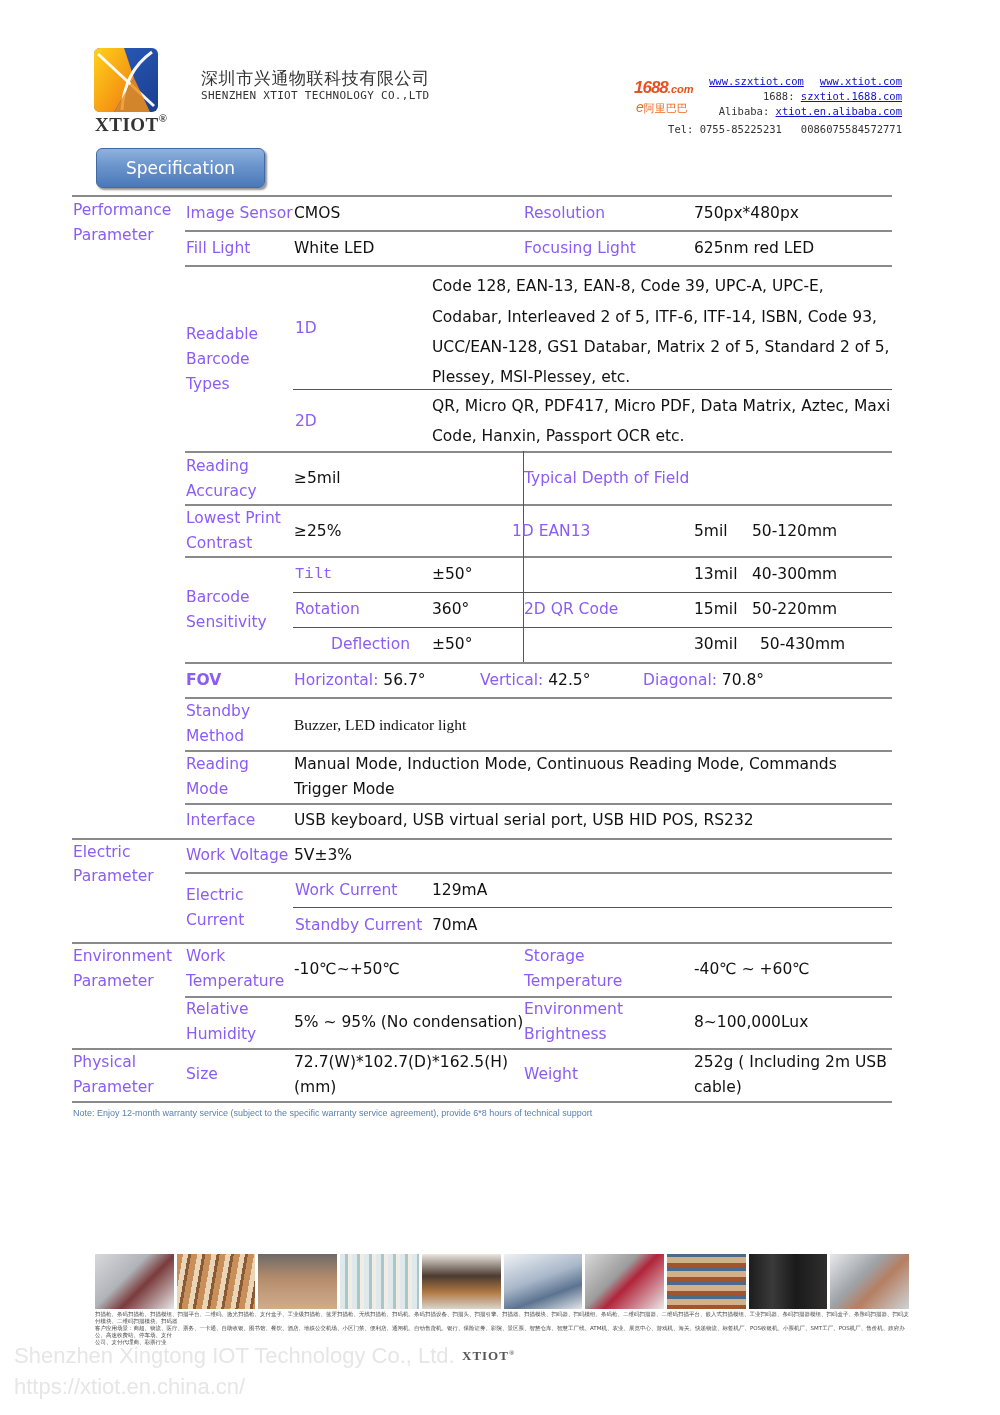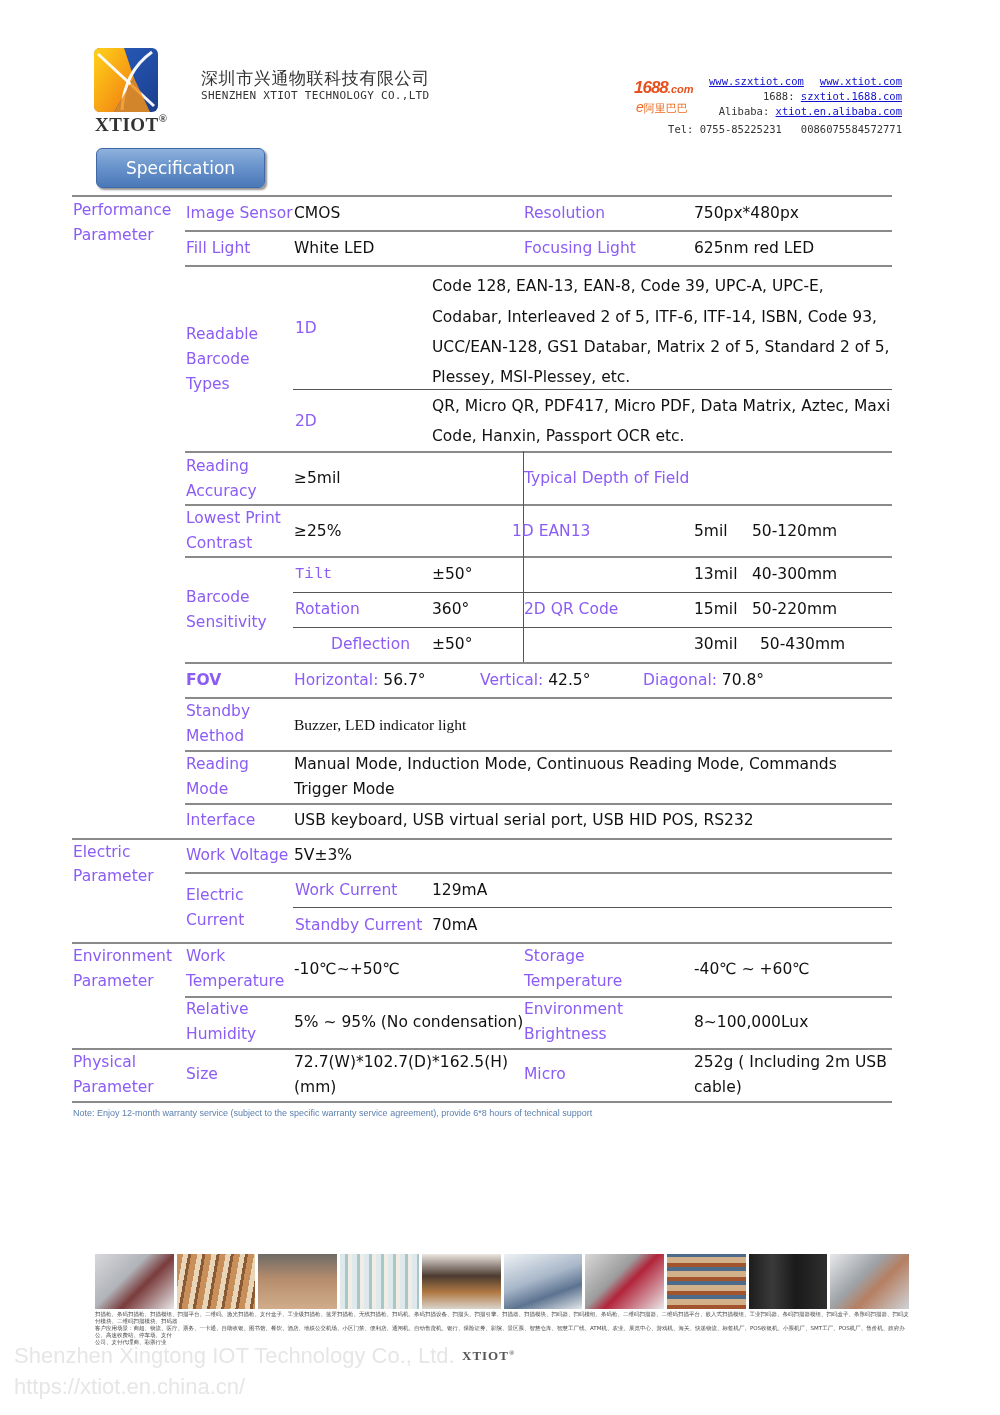--- a/index.html
+++ b/index.html
@@ -207,21 +207,21 @@
   <div class="t k" style="left:294px;top:1010px;">5% ~ 95% (No condensation)</div>
   <div class="t b" style="left:524px;top:997px;">Environment</div>
   <div class="t b" style="left:524px;top:1022px;">Brightness</div>
   <div class="t k" style="left:694px;top:1010px;">8~100,000Lux</div>
 
   <div class="t b" style="left:73px;top:1050px;">Physical</div>
   <div class="t b" style="left:73px;top:1075px;">Parameter</div>
   <div class="t b" style="left:186px;top:1062px;">Size</div>
   <div class="t k" style="left:294px;top:1050px;">72.7(W)*102.7(D)*162.5(H)</div>
   <div class="t k" style="left:294px;top:1075px;">(mm)</div>
-  <div class="t b" style="left:524px;top:1062px;">Micro</div>
+  <div class="t b" style="left:524px;top:1062px;">Weight</div>
   <div class="t k" style="left:694px;top:1050px;">252g ( Including 2m USB</div>
   <div class="t k" style="left:694px;top:1075px;">cable)</div>
 </div>
 
 <div class="note">Note: Enjoy 12-month warranty service (subject to the specific warranty service agreement), provide 6*8 hours of technical support</div>
 
 <div class="strip">
   <div class="ph" style="background:linear-gradient(135deg,#d9d9dc 0%,#b0b3b8 40%,#7a3b3b 60%,#e7e7e9 100%);"></div>
   <div class="ph" style="background:repeating-linear-gradient(100deg,#c98f5a 0 6px,#e9d6b8 6px 11px,#8a5a35 11px 14px);"></div>
   <div class="ph" style="background:linear-gradient(180deg,#6e6a66 0%,#b58d6d 45%,#d1ad8c 100%);"></div>

